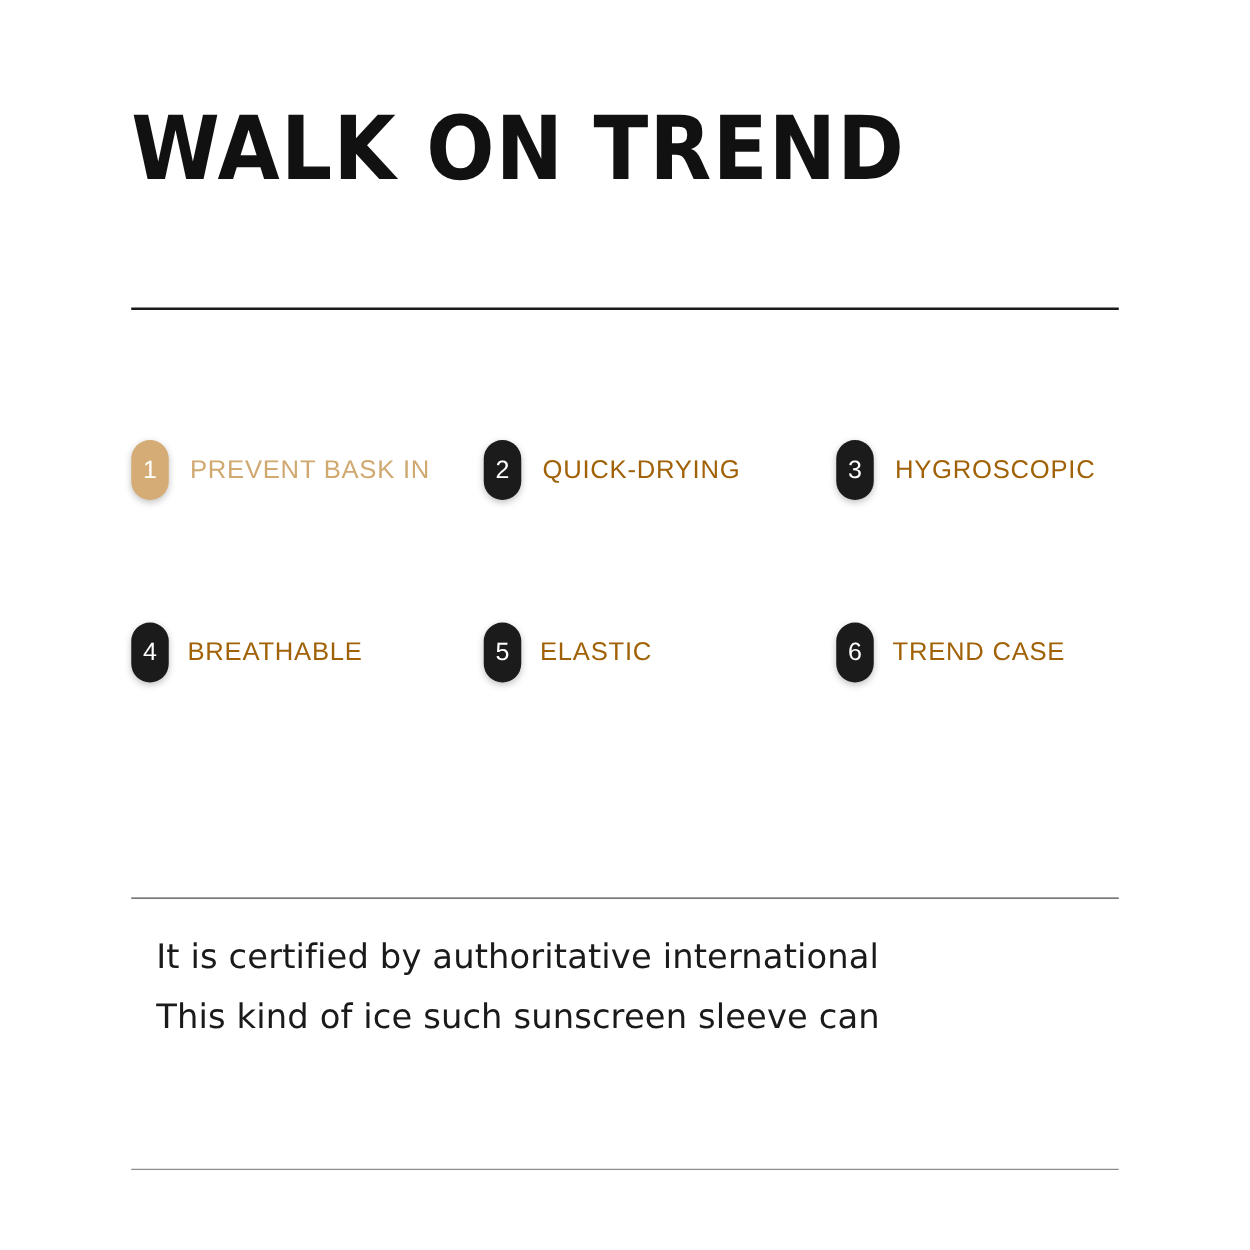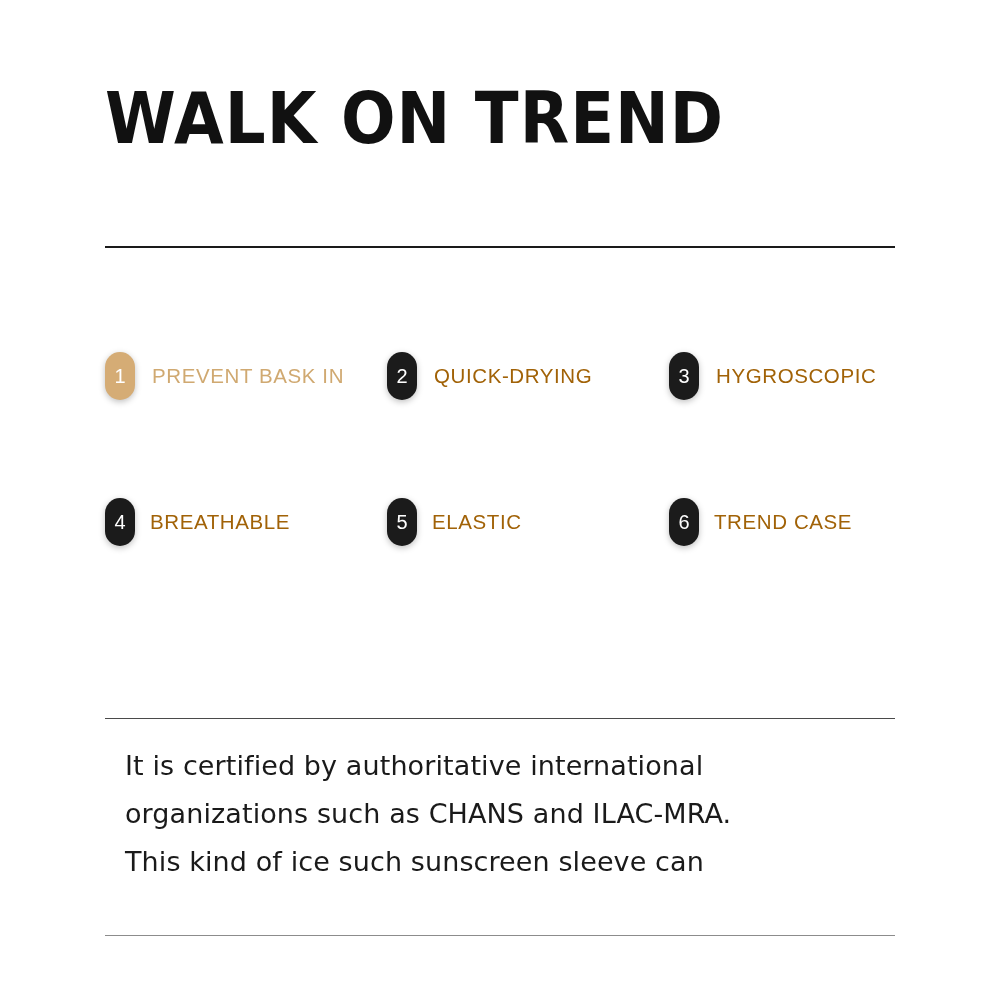--- a/index.html
+++ b/index.html
@@ -179,19 +179,18 @@
       </div>
 
     </div>
 
   </div>
 
   <div class="rule rule-mid"></div>
 
   <div class="paragraph">
     <div>It is certified by authoritative international</div>
-    <div>organizations such as CHANS and ILAC-MRA.</div>
     <div>This kind of ice such sunscreen sleeve can</div>
   </div>
 
   <div class="rule rule-bottom"></div>
 
 </div>
 
 </body></html>

